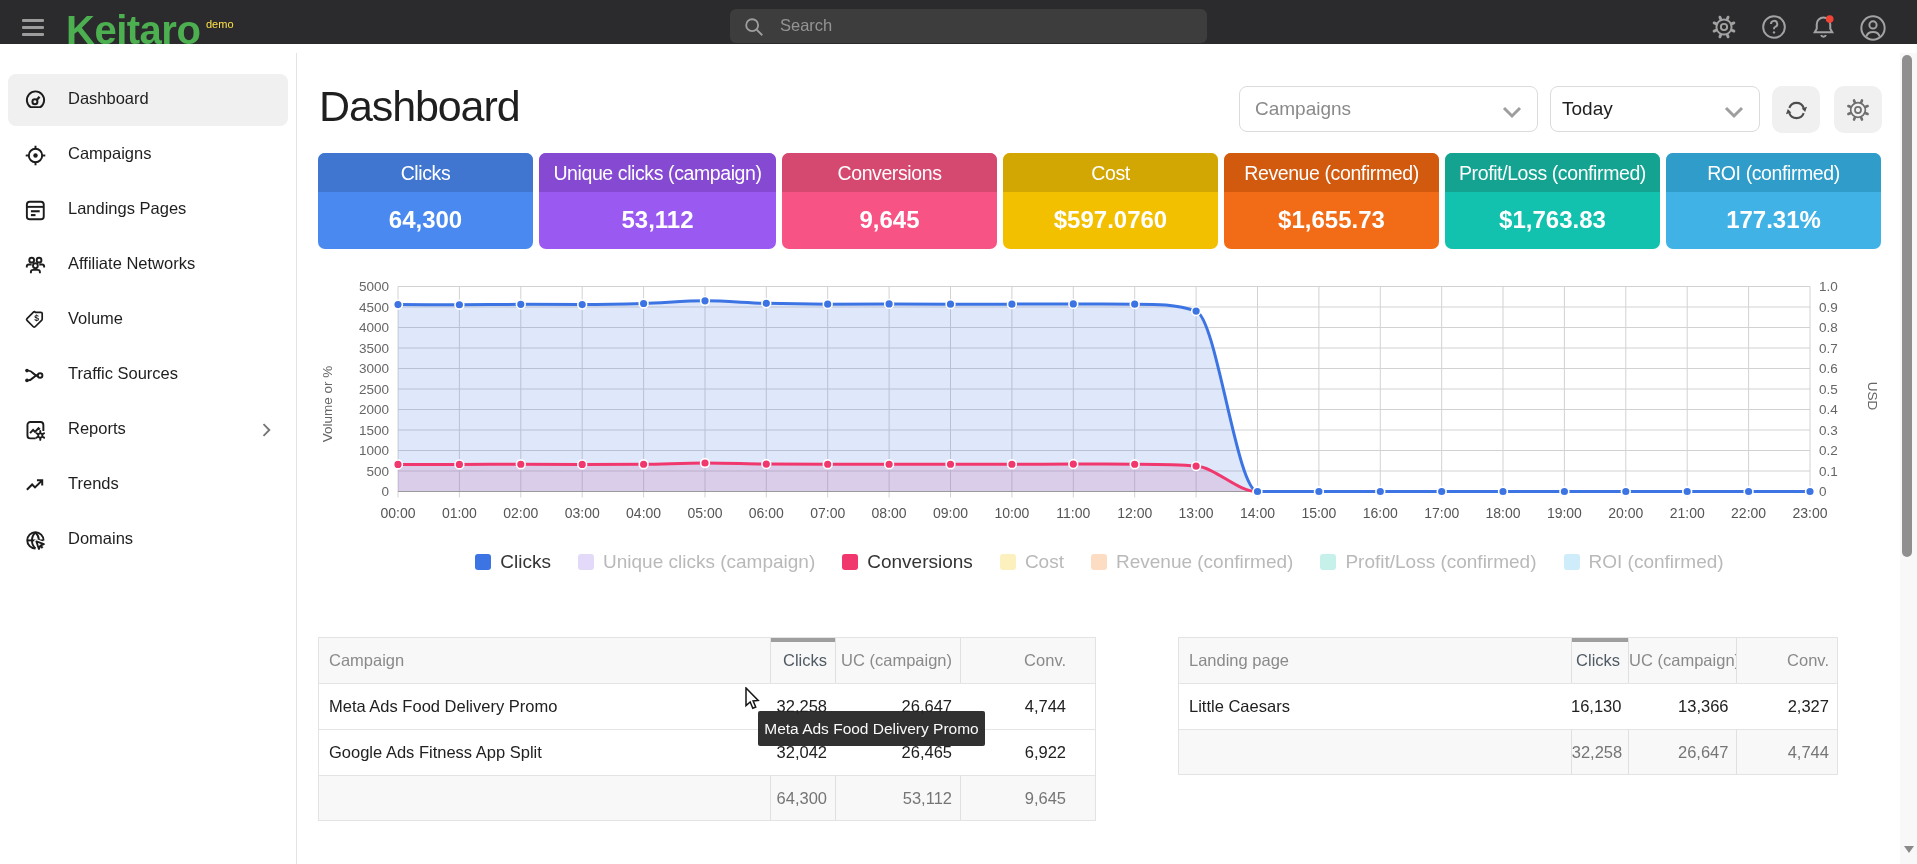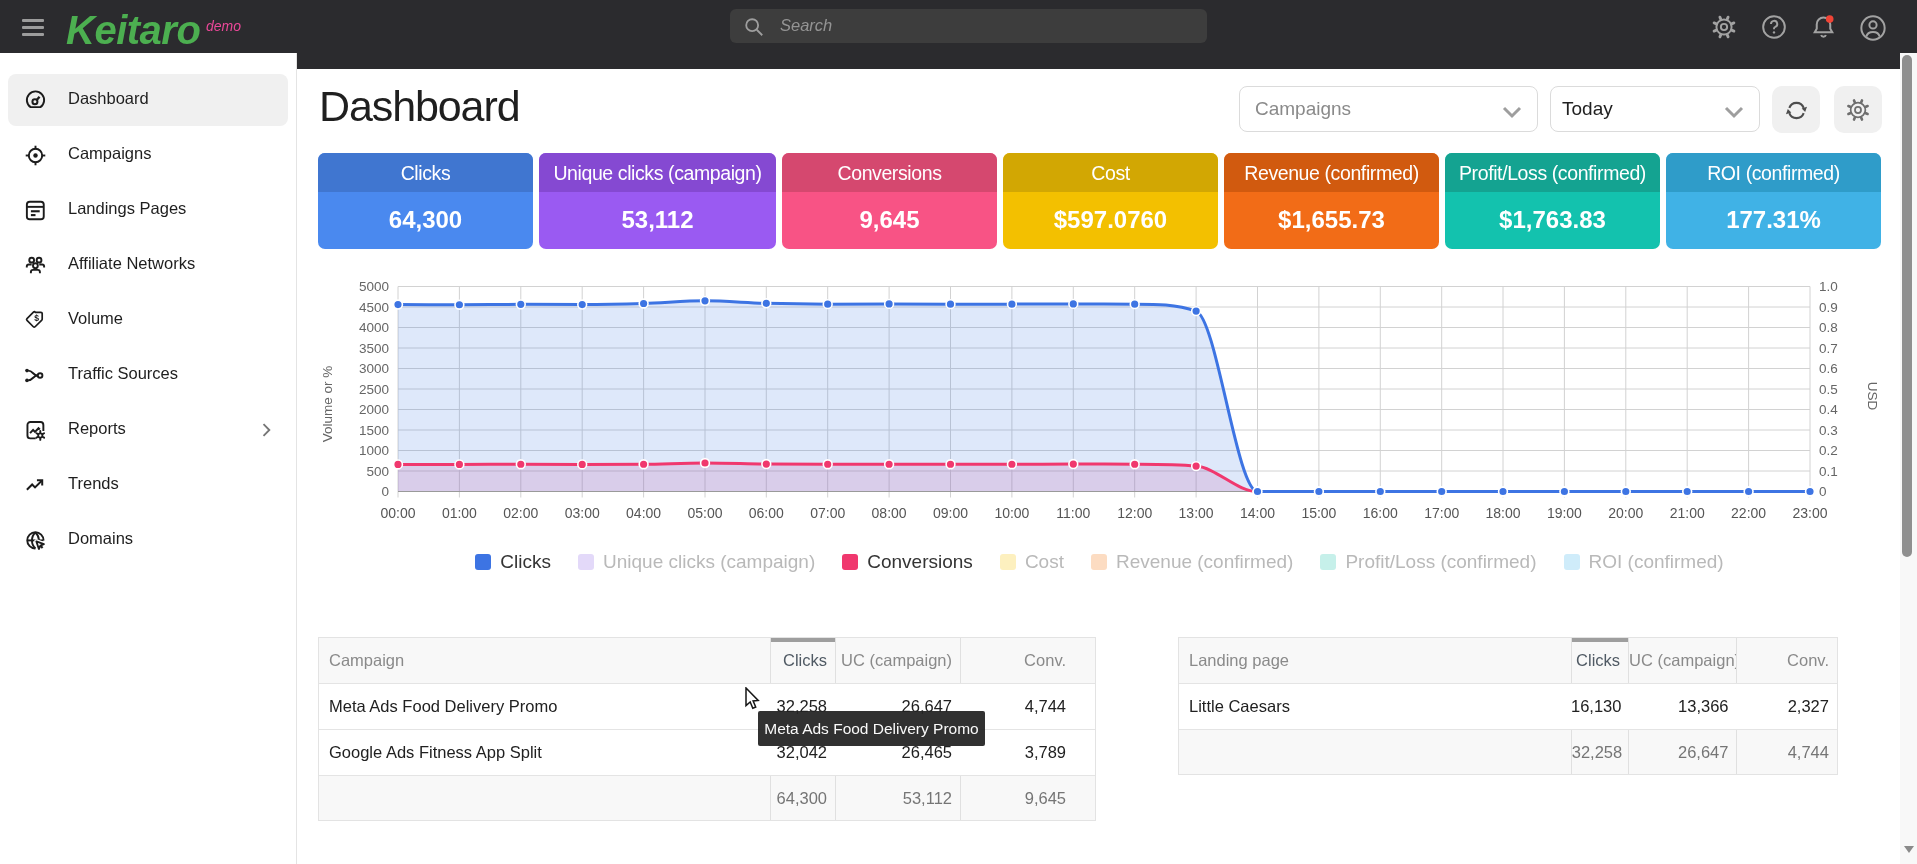--- a/index.html
+++ b/index.html
@@ -1,23 +1,23 @@
 <!DOCTYPE html>
 <html><head>
 <meta charset="utf-8">
 <style>
 * { margin:0; padding:0; box-sizing:border-box; }
 html,body { width:1917px; height:864px; overflow:hidden; font-family:"Liberation Sans", sans-serif; background:#fff; }
 .abs { position:absolute; }
 
-#nav { position:absolute; left:0; top:0; width:1917px; height:69px; background:#2b2b2e;font-style:italic; }
+#nav { position:absolute; left:0; top:0; width:1917px; height:44px; background:#2b2b2e; }
 #burger { position:absolute; left:22px; top:19px; width:22px; height:17px; }
 #burger span { position:absolute; left:0; width:22px; height:2.6px; background:#9c9c9c; border-radius:1px; }
 #logo { position:absolute; left:66px; top:8px; color:#4caf50; font-size:40px; font-weight:700; letter-spacing:-0.5px; }
-#demo { position:absolute; left:206px; top:18px; color:#ec4899; font-size:14px; }
+#demo { position:absolute; left:206px; top:18px; color:#fde047; font-size:11px; }
 #search { position:absolute; left:730px; top:9px; width:477px; height:34px; background:#3d3d3d; border-radius:6px; }
 #search svg { position:absolute; left:13px; top:7px; }
 #search span { position:absolute; left:50px; top:7px; font-size:16.5px; color:#949494; }
 .navico { position:absolute; top:14px; }
 
 #side { position:absolute; left:0; top:53px; width:297px; height:811px; background:#fff; border-right:1px solid #e4e4e4; }
 .mi { position:absolute; left:8px; width:280px; height:52px; border-radius:8px; }
 .mi.active { background:#f0f0f0; }
 .mi svg { position:absolute; left:16px; top:15px; }
 .mi span { position:absolute; left:60px; top:15px; font-size:16.5px; color:#1e1e1e; }
@@ -470,21 +470,21 @@
   <div class="trow tbody">
     <div class="cl" style="width:451px">Meta Ads Food Delivery Promo</div>
     <div class="cr" style="width:65px">32,258</div>
     <div class="cr" style="width:125px">26,647</div>
     <div class="cr" style="width:114px">4,744</div>
   </div>
   <div class="trow tbody">
     <div class="cl" style="width:451px">Google Ads Fitness App Split</div>
     <div class="cr" style="width:65px">32,042</div>
     <div class="cr" style="width:125px">26,465</div>
-    <div class="cr" style="width:114px">3,789</div>
+    <div class="cr" style="width:114px">6,922</div>
   </div>
   <div class="trow tfoot">
     <div class="cl" style="width:451px"></div>
     <div class="cr" style="width:65px">64,300</div>
     <div class="cr" style="width:125px">53,112</div>
     <div class="cr" style="width:114px">9,645</div>
   </div>
 </div>
 
 <div class="tbl" style="left:1178px; width:660px">

